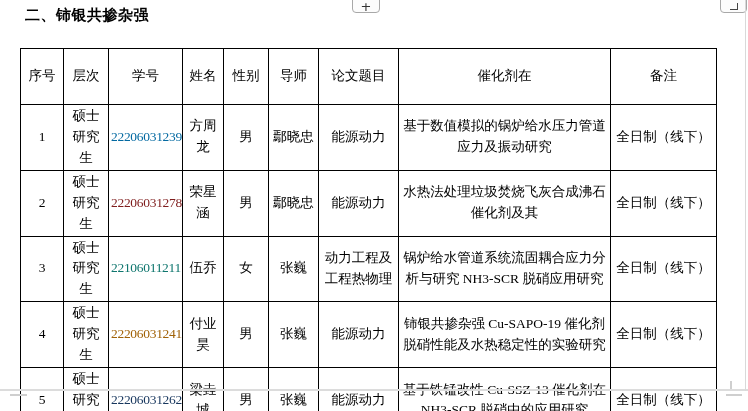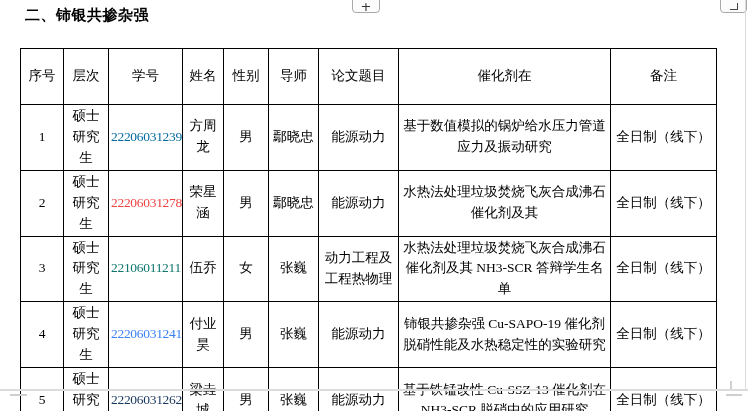--- a/index.html
+++ b/index.html
@@ -98,43 +98,43 @@
     <td>方周龙</td>
     <td>男</td>
     <td>鄢晓忠</td>
     <td>能源动力</td>
     <td class="thesis">基于数值模拟的锅炉给水压力管道应力及振动研究</td>
     <td>全日制（线下）</td>
   </tr>
       <tr>
     <td>2</td>
     <td>硕士研究生</td>
-    <td class="sid" style="color: #ef4444;">22206031278</td>
+    <td class="sid" style="color: #7f1d1d;">22206031278</td>
     <td>荣星涵</td>
     <td>男</td>
     <td>鄢晓忠</td>
     <td>能源动力</td>
     <td class="thesis">水热法处理垃圾焚烧飞灰合成沸石催化剂及其</td>
     <td>全日制（线下）</td>
   </tr>
       <tr>
     <td>3</td>
     <td>硕士研究生</td>
     <td class="sid" style="color: #0f766e;">22106011211</td>
     <td>伍乔</td>
     <td>女</td>
     <td>张巍</td>
     <td>动力工程及工程热物理</td>
-    <td class="thesis">水热法处理垃圾焚烧飞灰合成沸石催化剂及其 NH3-SCR 答辩学生名单</td>
+    <td class="thesis">锅炉给水管道系统流固耦合应力分析与研究 NH3-SCR 脱硝应用研究</td>
     <td>全日制（线下）</td>
   </tr>
       <tr>
     <td>4</td>
     <td>硕士研究生</td>
-    <td class="sid" style="color: #3b82f6;">22206031241</td>
+    <td class="sid" style="color: #a16207;">22206031241</td>
     <td>付业昊</td>
     <td>男</td>
     <td>张巍</td>
     <td>能源动力</td>
     <td class="thesis">铈银共掺杂强 Cu-SAPO-19 催化剂脱硝性能及水热稳定性的实验研究</td>
     <td>全日制（线下）</td>
   </tr>
       <tr>
     <td>5</td>
     <td>硕士研究生</td>

